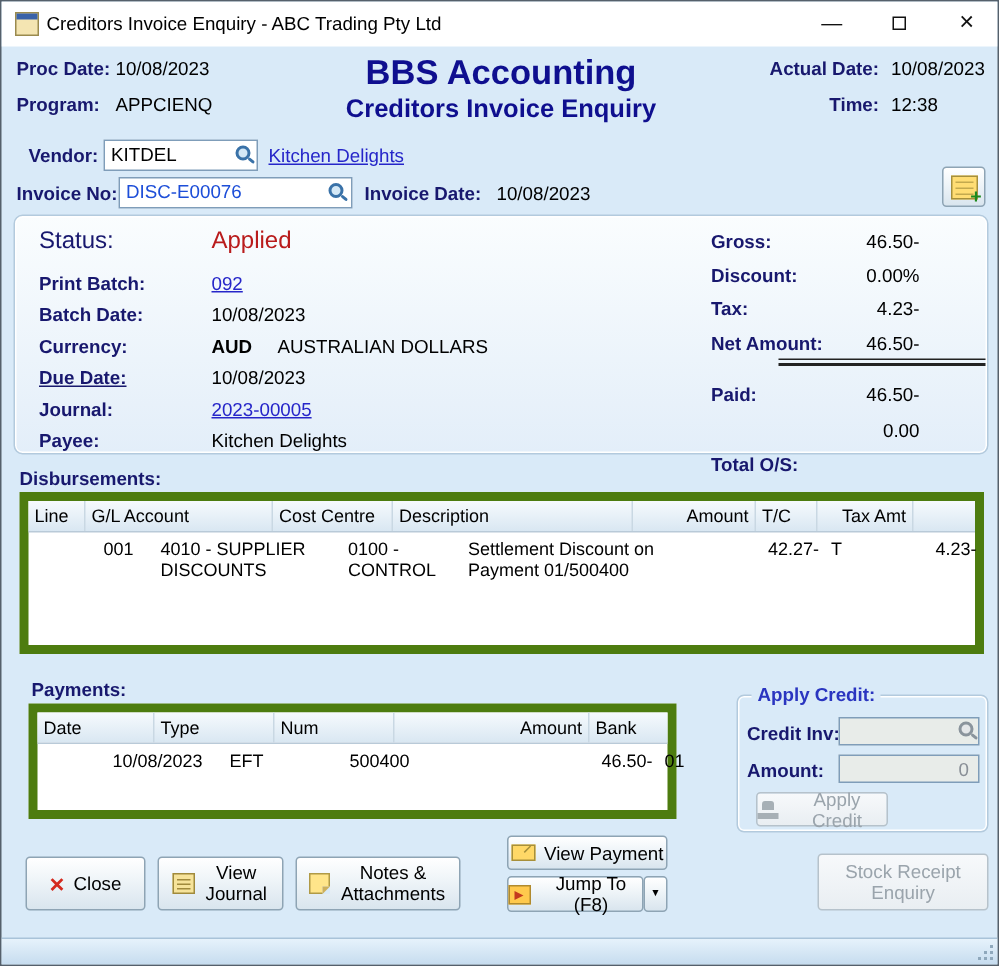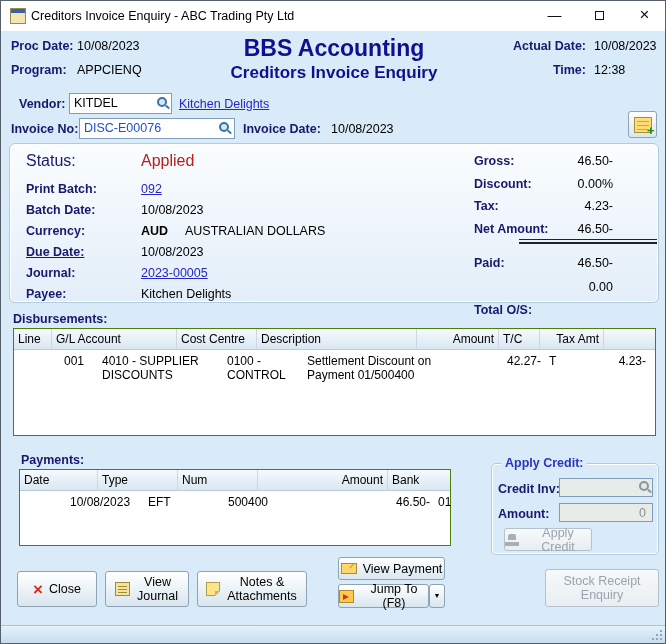--- a/index.html
+++ b/index.html
@@ -34,21 +34,21 @@
   .mag.gray::after { background:#8a949c; }
 
   
   .panel { position:absolute; border:1px solid #b3cadd; border-radius:6px;
            background:linear-gradient(180deg,#fafdfe 0%, #e3eef9 100%);
            box-shadow:inset 0 0 0 1px #ffffff; }
   .groupbox { position:absolute; border:1px solid #b3cadd; border-radius:5px; box-shadow:inset 0 0 0 1px #ffffff; }
   .legend { position:absolute; font-size:12.5px; font-weight:bold; color:#2a35c0; background:#d9eaf8; padding:0 4px; white-space:nowrap; }
 
   
-  .grid { position:absolute; background:#fff; border:1px solid #4d7c0f; }
+  .grid { position:absolute; background:#fff; border:6px solid #4d7c0f; }
   .ghead { display:flex; height:21px; background:linear-gradient(180deg,#f6fafd 0%, #d9e7f2 100%); border-bottom:1px solid #b9cad8; }
   .gc { border-right:1px solid #c9d8e3; font-size:12px; color:#000; padding:3px 4px; overflow:hidden; flex:0 0 auto; }
   .gc.right { text-align:right; }
   .gc.fill { flex:1 1 auto; border-right:none; }
   .grow { display:flex; align-items:flex-start;padding-left:46px; }
   .grow .gc { border-right:none; white-space:normal; line-height:14px; padding-top:4px; }
 
   
   .btn { position:absolute; border:1px solid #8ea4b4; border-radius:3px;
          background:linear-gradient(180deg,#ffffff 0%,#eef4f8 45%,#d9e5ee 100%);

